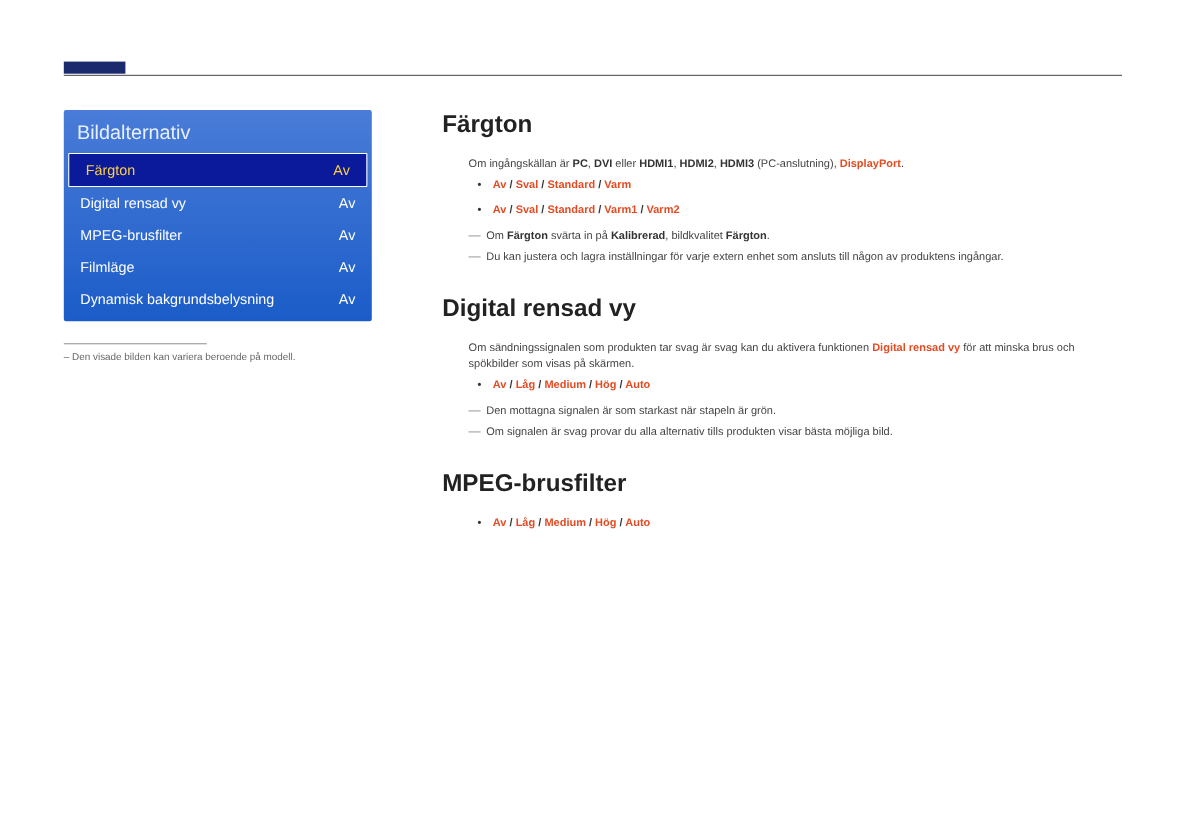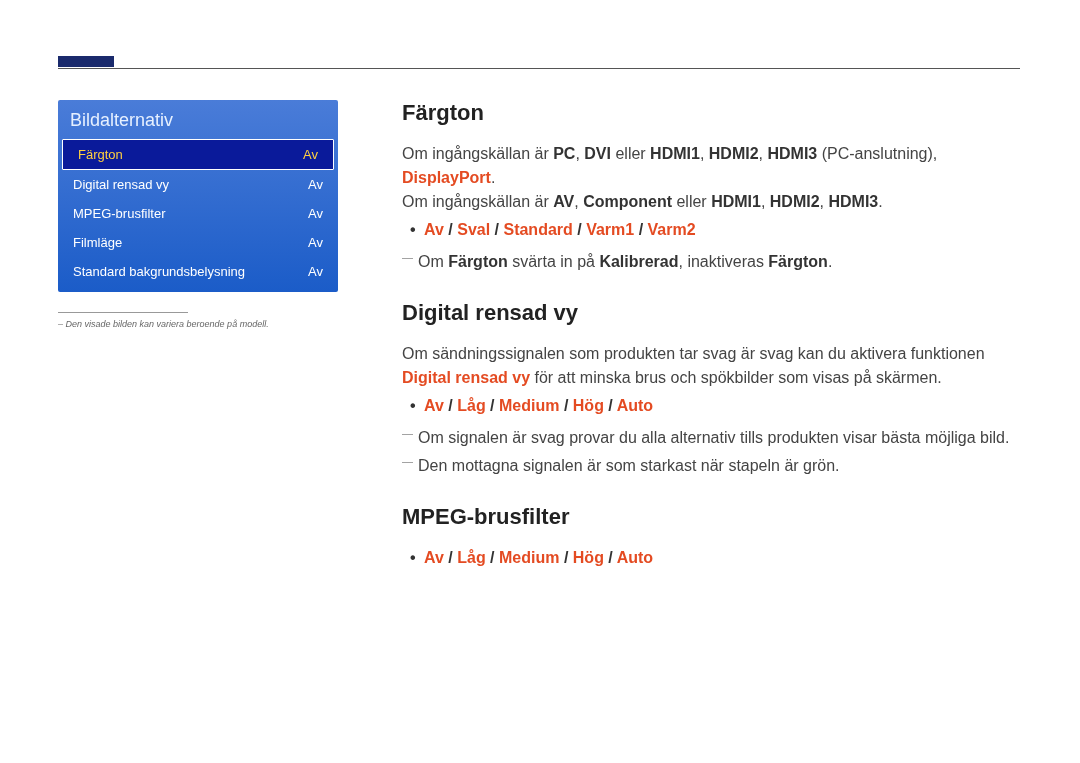--- a/index.html
+++ b/index.html
@@ -64,34 +64,34 @@
     }
     .footnote-rule {
       width: 130px;
       height: 1px;
       background: #999;
       margin: 20px 0 6px 0;
     }
     .footnote {
       font-size: 9px;
       color: #666;
-      font-style: italic;
     }
     .footnote::before { content: "– "; }
     .section { margin-bottom: 26px; }
     .section h2 {
       font-size: 22px;
       font-weight: 600;
       color: #222;
       margin-bottom: 16px;
     }
     .section p, .section li {
-      font-size: 16px;
+      font-size: 10px;
       line-height: 1.5;
       color: #444;
+      margin-left: 24px;
     }
     .section ul.bullets {
       list-style: none;
       padding-left: 22px;
       margin-top: 4px;
       margin-bottom: 8px;
     }
     .section ul.bullets li::before {
       content: "•";
       font-weight: bold;
@@ -141,57 +141,58 @@
       </div>
       <div class="menu-item">
         <span>MPEG-brusfilter</span>
         <span>Av</span>
       </div>
       <div class="menu-item">
         <span>Filmläge</span>
         <span>Av</span>
       </div>
       <div class="menu-item">
-        <span>Standard bakgrundsbelysning</span>
+        <span>Dynamisk bakgrundsbelysning</span>
         <span>Av</span>
       </div>
     </div>
     <div class="footnote-rule"></div>
     <div class="footnote">Den visade bilden kan variera beroende på modell.</div>
   </div>
 
   <div class="right-col">
 
     <div class="section">
       <h2>Färgton</h2>
       <p>
         <span>Om ingångskällan är </span><span class="b">PC</span><span>, </span><span class="b">DVI</span><span> eller </span><span class="b">HDMI1</span><span>, </span><span class="b">HDMI2</span><span>, </span><span class="b">HDMI3</span><span> (PC-anslutning), </span><span class="red">DisplayPort</span><span>.</span>
       </p>
-      <p>
-        <span>Om ingångskällan är </span><span class="b">AV</span><span>, </span><span class="b">Component</span><span> eller </span><span class="b">HDMI1</span><span>, </span><span class="b">HDMI2</span><span>, </span><span class="b">HDMI3</span><span>.</span>
-      </p>
+      <ul class="bullets">
+        <li><span class="red">Av</span><span class="slash"> / </span><span class="red">Sval</span><span class="slash"> / </span><span class="red">Standard</span><span class="slash"> / </span><span class="red">Varm</span></li>
+      </ul>
       <ul class="bullets">
         <li><span class="red">Av</span><span class="slash"> / </span><span class="red">Sval</span><span class="slash"> / </span><span class="red">Standard</span><span class="slash"> / </span><span class="red">Varm1</span><span class="slash"> / </span><span class="red">Varm2</span></li>
       </ul>
       <ul class="dashes">
-        <li><span>Om </span><span class="b">Färgton</span><span> svärta in på </span><span class="b">Kalibrerad</span><span>, inaktiveras </span><span class="b">Färgton</span><span>.</span></li>
+        <li><span>Om </span><span class="b">Färgton</span><span> svärta in på </span><span class="b">Kalibrerad</span><span>, bildkvalitet </span><span class="b">Färgton</span><span>.</span></li>
+        <li>Du kan justera och lagra inställningar för varje extern enhet som ansluts till någon av produktens ingångar.</li>
       </ul>
     </div>
 
     <div class="section">
       <h2>Digital rensad vy</h2>
       <p>
         <span>Om sändningssignalen som produkten tar svag är svag kan du aktivera funktionen </span><span class="red">Digital rensad vy</span><span> för att minska brus och spökbilder som visas på skärmen.</span>
       </p>
       <ul class="bullets">
         <li><span class="red">Av</span><span class="slash"> / </span><span class="red">Låg</span><span class="slash"> / </span><span class="red">Medium</span><span class="slash"> / </span><span class="red">Hög</span><span class="slash"> / </span><span class="red">Auto</span></li>
       </ul>
       <ul class="dashes">
+        <li>Den mottagna signalen är som starkast när stapeln är grön.</li>
         <li>Om signalen är svag provar du alla alternativ tills produkten visar bästa möjliga bild.</li>
-        <li>Den mottagna signalen är som starkast när stapeln är grön.</li>
       </ul>
     </div>
 
     <div class="section">
       <h2>MPEG-brusfilter</h2>
       <ul class="bullets">
         <li><span class="red">Av</span><span class="slash"> / </span><span class="red">Låg</span><span class="slash"> / </span><span class="red">Medium</span><span class="slash"> / </span><span class="red">Hög</span><span class="slash"> / </span><span class="red">Auto</span></li>
       </ul>
     </div>
 

